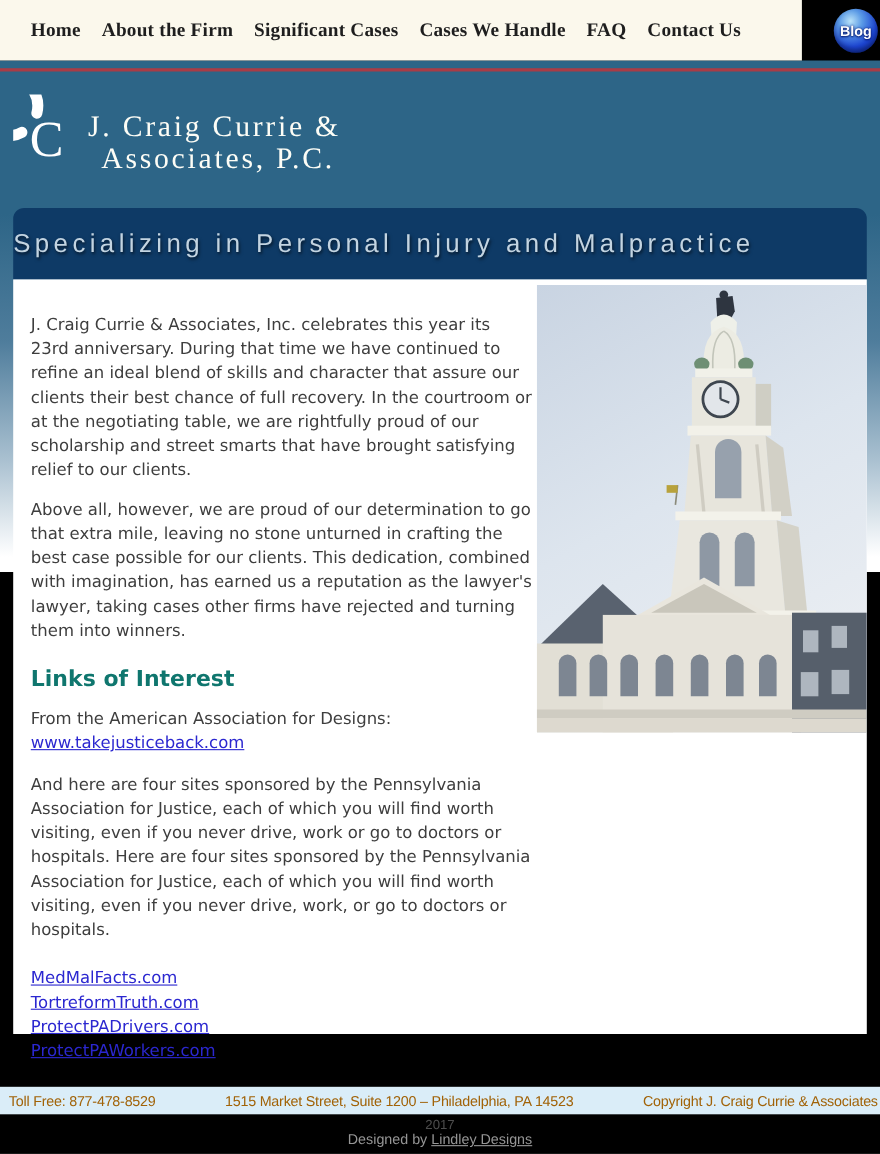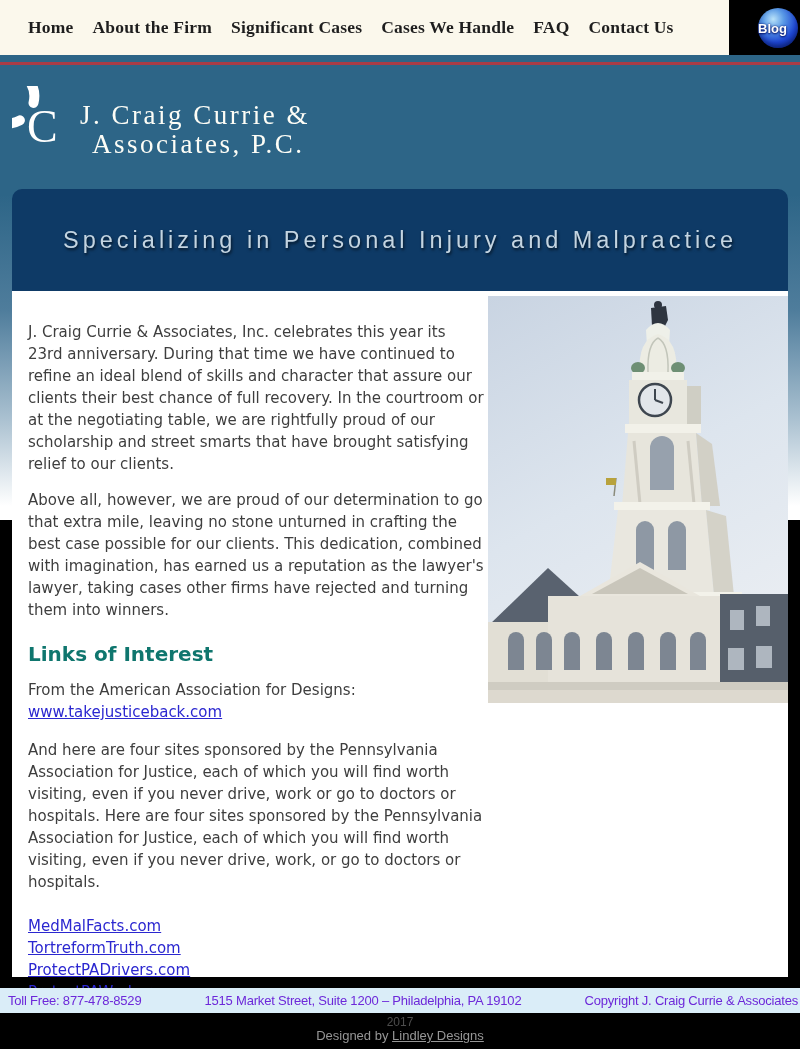--- a/index.html
+++ b/index.html
@@ -34,21 +34,21 @@
   .topnav a.nav-link {
     font-family:"Liberation Serif", serif;
     font-weight:bold; font-size:17.5px; color:#1e1e1e;
     text-decoration:none; letter-spacing:0.2px; cursor:pointer;
   }
   .blog-btn {
     position:absolute; top:8px; right:2px;
     width:40px; height:40px; border-radius:50%;
     background:radial-gradient(circle at 38% 28%, #b9e2f8 0%, #5a9ae6 28%, #1d45d2 62%, #081f8d 100%);
     box-shadow:0 2px 3px rgba(0,0,0,.45), inset 0 -3px 5px rgba(0,0,0,.35);
-    display:flex; align-items:center; justify-content:flex-start;
+    display:flex; align-items:center; justify-content:center;
     cursor:pointer; z-index:4;
   }
   .blog-btn span {
     color:#fff; font-size:13px; font-weight:bold;
     text-shadow:0 1px 2px #04136b, 0 0 2px #04136b;
     font-family:"Liberation Sans", sans-serif;
   }
 
   
   .brand {
@@ -61,23 +61,23 @@
     font-size:27px; letter-spacing:2.5px; line-height:29px;
     margin-left:6px; margin-top:6px;
   }
   .brand-text .line2 { padding-left:12px; }
 
   
   .content {
     position:absolute; top:189px; left:12px; width:776px; z-index:1;
   }
   .banner {
-    height:102px; background:#0e3a66;
+    height:65px; background:#0e3a66;
     border-radius:10px 10px 0 0;
-    display:flex; align-items:center; justify-content:center;
+    display:flex; align-items:center; justify-content:flex-start;
   }
   .banner h1 {
     font-family:"Liberation Sans", sans-serif;
     font-weight:normal; font-size:23.5px; letter-spacing:4px;
     color:#c3d4e1; text-shadow:1px 2px 3px rgba(0,0,0,.65);
   }
   .content-body {
     background:#ffffff; height:686px;
     display:flex; align-items:flex-start;
   }
@@ -97,21 +97,21 @@
     width:300px; height:407px; margin-top:5px;
   }
   .image-col svg { display:block; }
 
   
   .footer-bar {
     position:absolute; top:988px; left:0; width:800px; height:25px;
     background:#daedf8; z-index:3;
     display:flex; align-items:center;
     font-family:"Liberation Sans", sans-serif;
-    font-size:13px; letter-spacing:-0.2px; color:#6d28d9;
+    font-size:13px; letter-spacing:-0.2px; color:#a16207;
   }
   .footer-bar .f-left  { padding-left:8px; white-space:nowrap; }
   .footer-bar .f-center{ flex:1; text-align:center; white-space:nowrap; }
   .footer-bar .f-right { padding-right:2px; white-space:nowrap; }
 
   .credits {
     position:absolute; top:1015px; left:0; width:800px; z-index:3;
     text-align:center; font-family:"Liberation Sans", sans-serif;
   }
   .credits .year { display:block; color:#4d4d4d; font-size:12px; line-height:14px; }
@@ -235,21 +235,21 @@
         </g>
         <rect x="0" y="386" width="300" height="8" fill="#cfccc2"></rect>
         <rect x="0" y="394" width="300" height="13" fill="#ddd9cf"></rect>
       </svg>
     </div>
   </div>
 </div>
 
 <div class="footer-bar">
   <span class="f-left">Toll Free: 877-478-8529</span>
-  <span class="f-center">1515 Market Street, Suite 1200 – Philadelphia, PA 19102</span>
+  <span class="f-center">1515 Market Street, Suite 1200 – Philadelphia, PA 14523</span>
   <span class="f-right">Copyright J. Craig Currie &amp; Associates</span>
 </div>
 
 <div class="credits">
   <span class="year">2017</span>
   <span class="designed">
     <span>Designed by </span><a>Lindley Designs</a>
   </span>
 </div>
 

